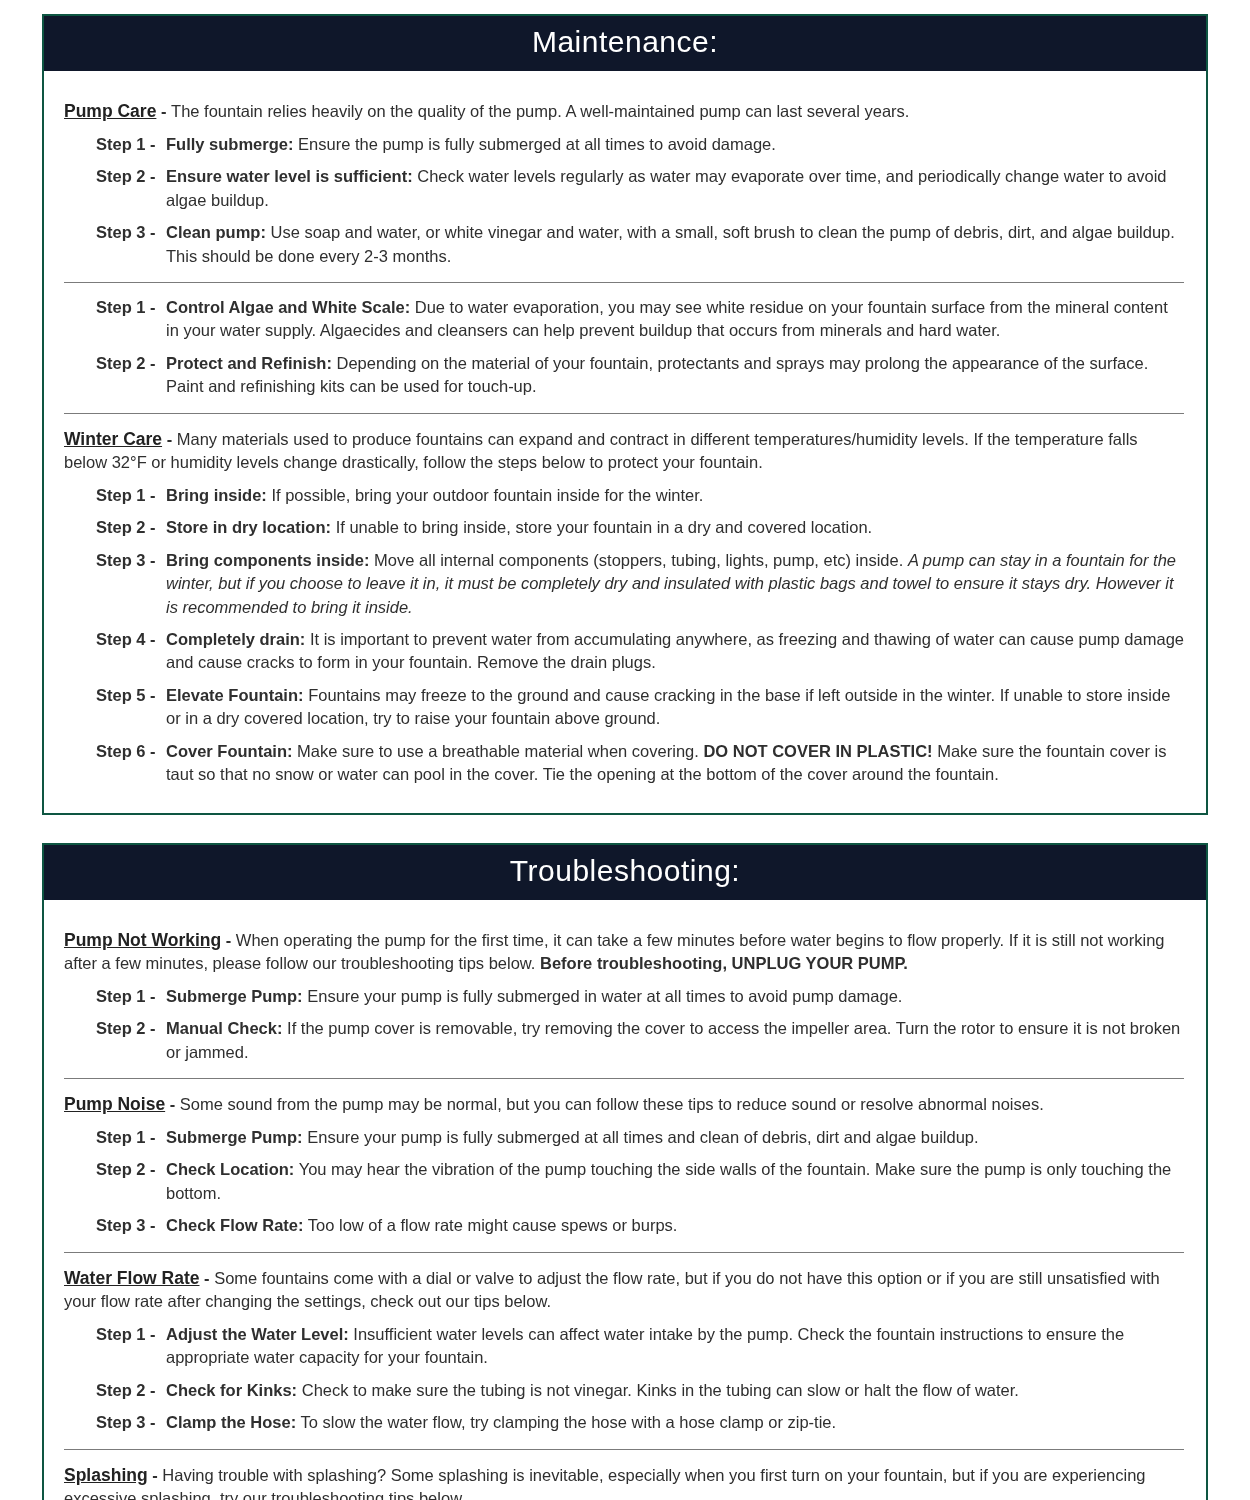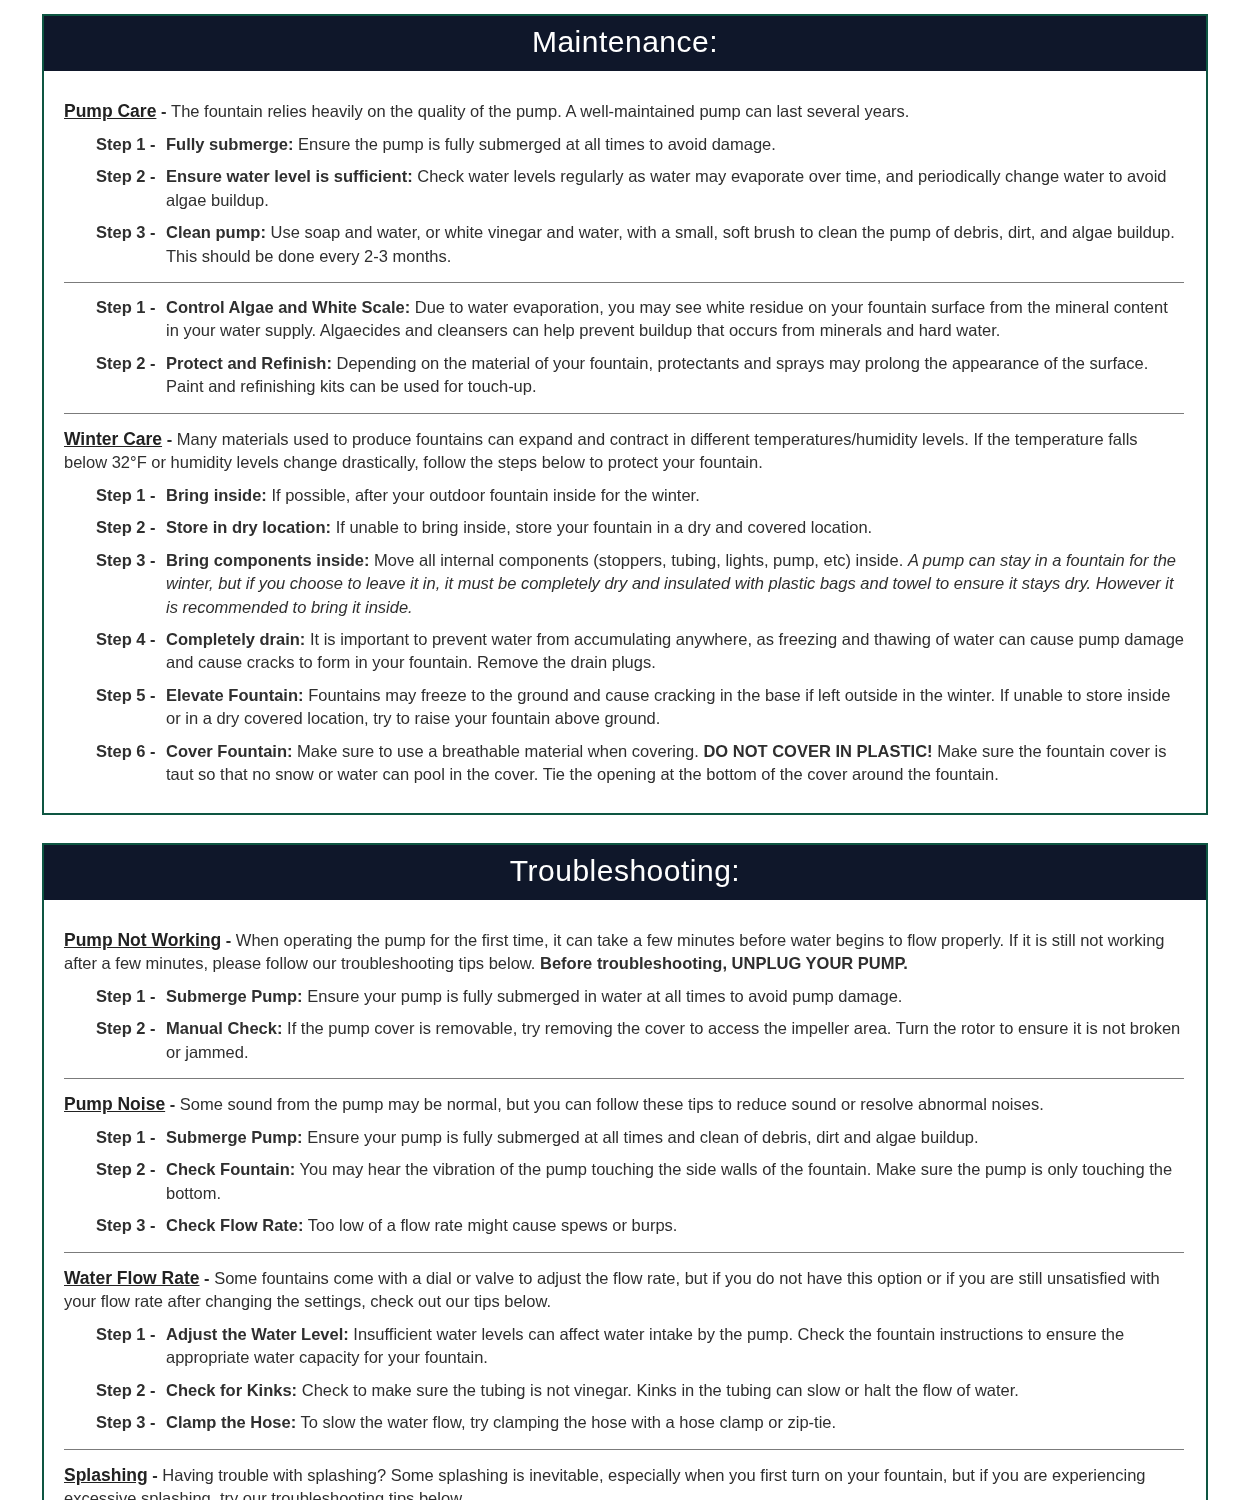--- a/index.html
+++ b/index.html
@@ -96,21 +96,21 @@
               <div class="step-body"><span class="step-name">Protect and Refinish:</span> <span>Depending on the material of your fountain, protectants and sprays may prolong the appearance of the surface. Paint and refinishing kits can be used for touch-up.</span></div>
             </div>
           </div>
         </div>
         <div class="divider"></div>
         <div class="topic">
           <p class="topic-intro"><span class="topic-heading">Winter Care</span><span class="b"> - </span><span>Many materials used to produce fountains can expand and contract in different temperatures/humidity levels. If the temperature falls below 32°F or humidity levels change drastically, follow the steps below to protect your fountain.</span></p>
           <div class="steps">
             <div class="step">
               <span class="step-label">Step 1 -</span>
-              <div class="step-body"><span class="step-name">Bring inside:</span> <span>If possible, after your outdoor fountain inside for the winter.</span></div>
+              <div class="step-body"><span class="step-name">Bring inside:</span> <span>If possible, bring your outdoor fountain inside for the winter.</span></div>
             </div>
             <div class="step">
               <span class="step-label">Step 2 -</span>
               <div class="step-body"><span class="step-name">Store in dry location:</span> <span>If unable to bring inside, store your fountain in a dry and covered location.</span></div>
             </div>
             <div class="step">
               <span class="step-label">Step 3 -</span>
               <div class="step-body"><span class="step-name">Bring components inside:</span> <span>Move all internal components (stoppers, tubing, lights, pump, etc) inside. </span><span class="i">A pump can stay in a fountain for the winter, but if you choose to leave it in, it must be completely dry and insulated with plastic bags and towel to ensure it stays dry. However it is recommended to bring it inside.</span></div>
             </div>
             <div class="step">
@@ -151,21 +151,21 @@
         <div class="divider"></div>
         <div class="topic">
           <p class="topic-intro"><span class="topic-heading">Pump Noise</span><span class="b"> - </span><span>Some sound from the pump may be normal, but you can follow these tips to reduce sound or resolve abnormal noises.</span></p>
           <div class="steps">
             <div class="step">
               <span class="step-label">Step 1 -</span>
               <div class="step-body"><span class="step-name">Submerge Pump:</span> <span>Ensure your pump is fully submerged at all times and clean of debris, dirt and algae buildup.</span></div>
             </div>
             <div class="step">
               <span class="step-label">Step 2 -</span>
-              <div class="step-body"><span class="step-name">Check Fountain:</span> <span>You may hear the vibration of the pump touching the side walls of the fountain. Make sure the pump is only touching the bottom.</span></div>
+              <div class="step-body"><span class="step-name">Check Location:</span> <span>You may hear the vibration of the pump touching the side walls of the fountain. Make sure the pump is only touching the bottom.</span></div>
             </div>
             <div class="step">
               <span class="step-label">Step 3 -</span>
               <div class="step-body"><span class="step-name">Check Flow Rate:</span> <span>Too low of a flow rate might cause spews or burps.</span></div>
             </div>
           </div>
         </div>
         <div class="divider"></div>
         <div class="topic">
           <p class="topic-intro"><span class="topic-heading">Water Flow Rate</span><span class="b"> - </span><span>Some fountains come with a dial or valve to adjust the flow rate, but if you do not have this option or if you are still unsatisfied with your flow rate after changing the settings, check out our tips below.</span></p>

